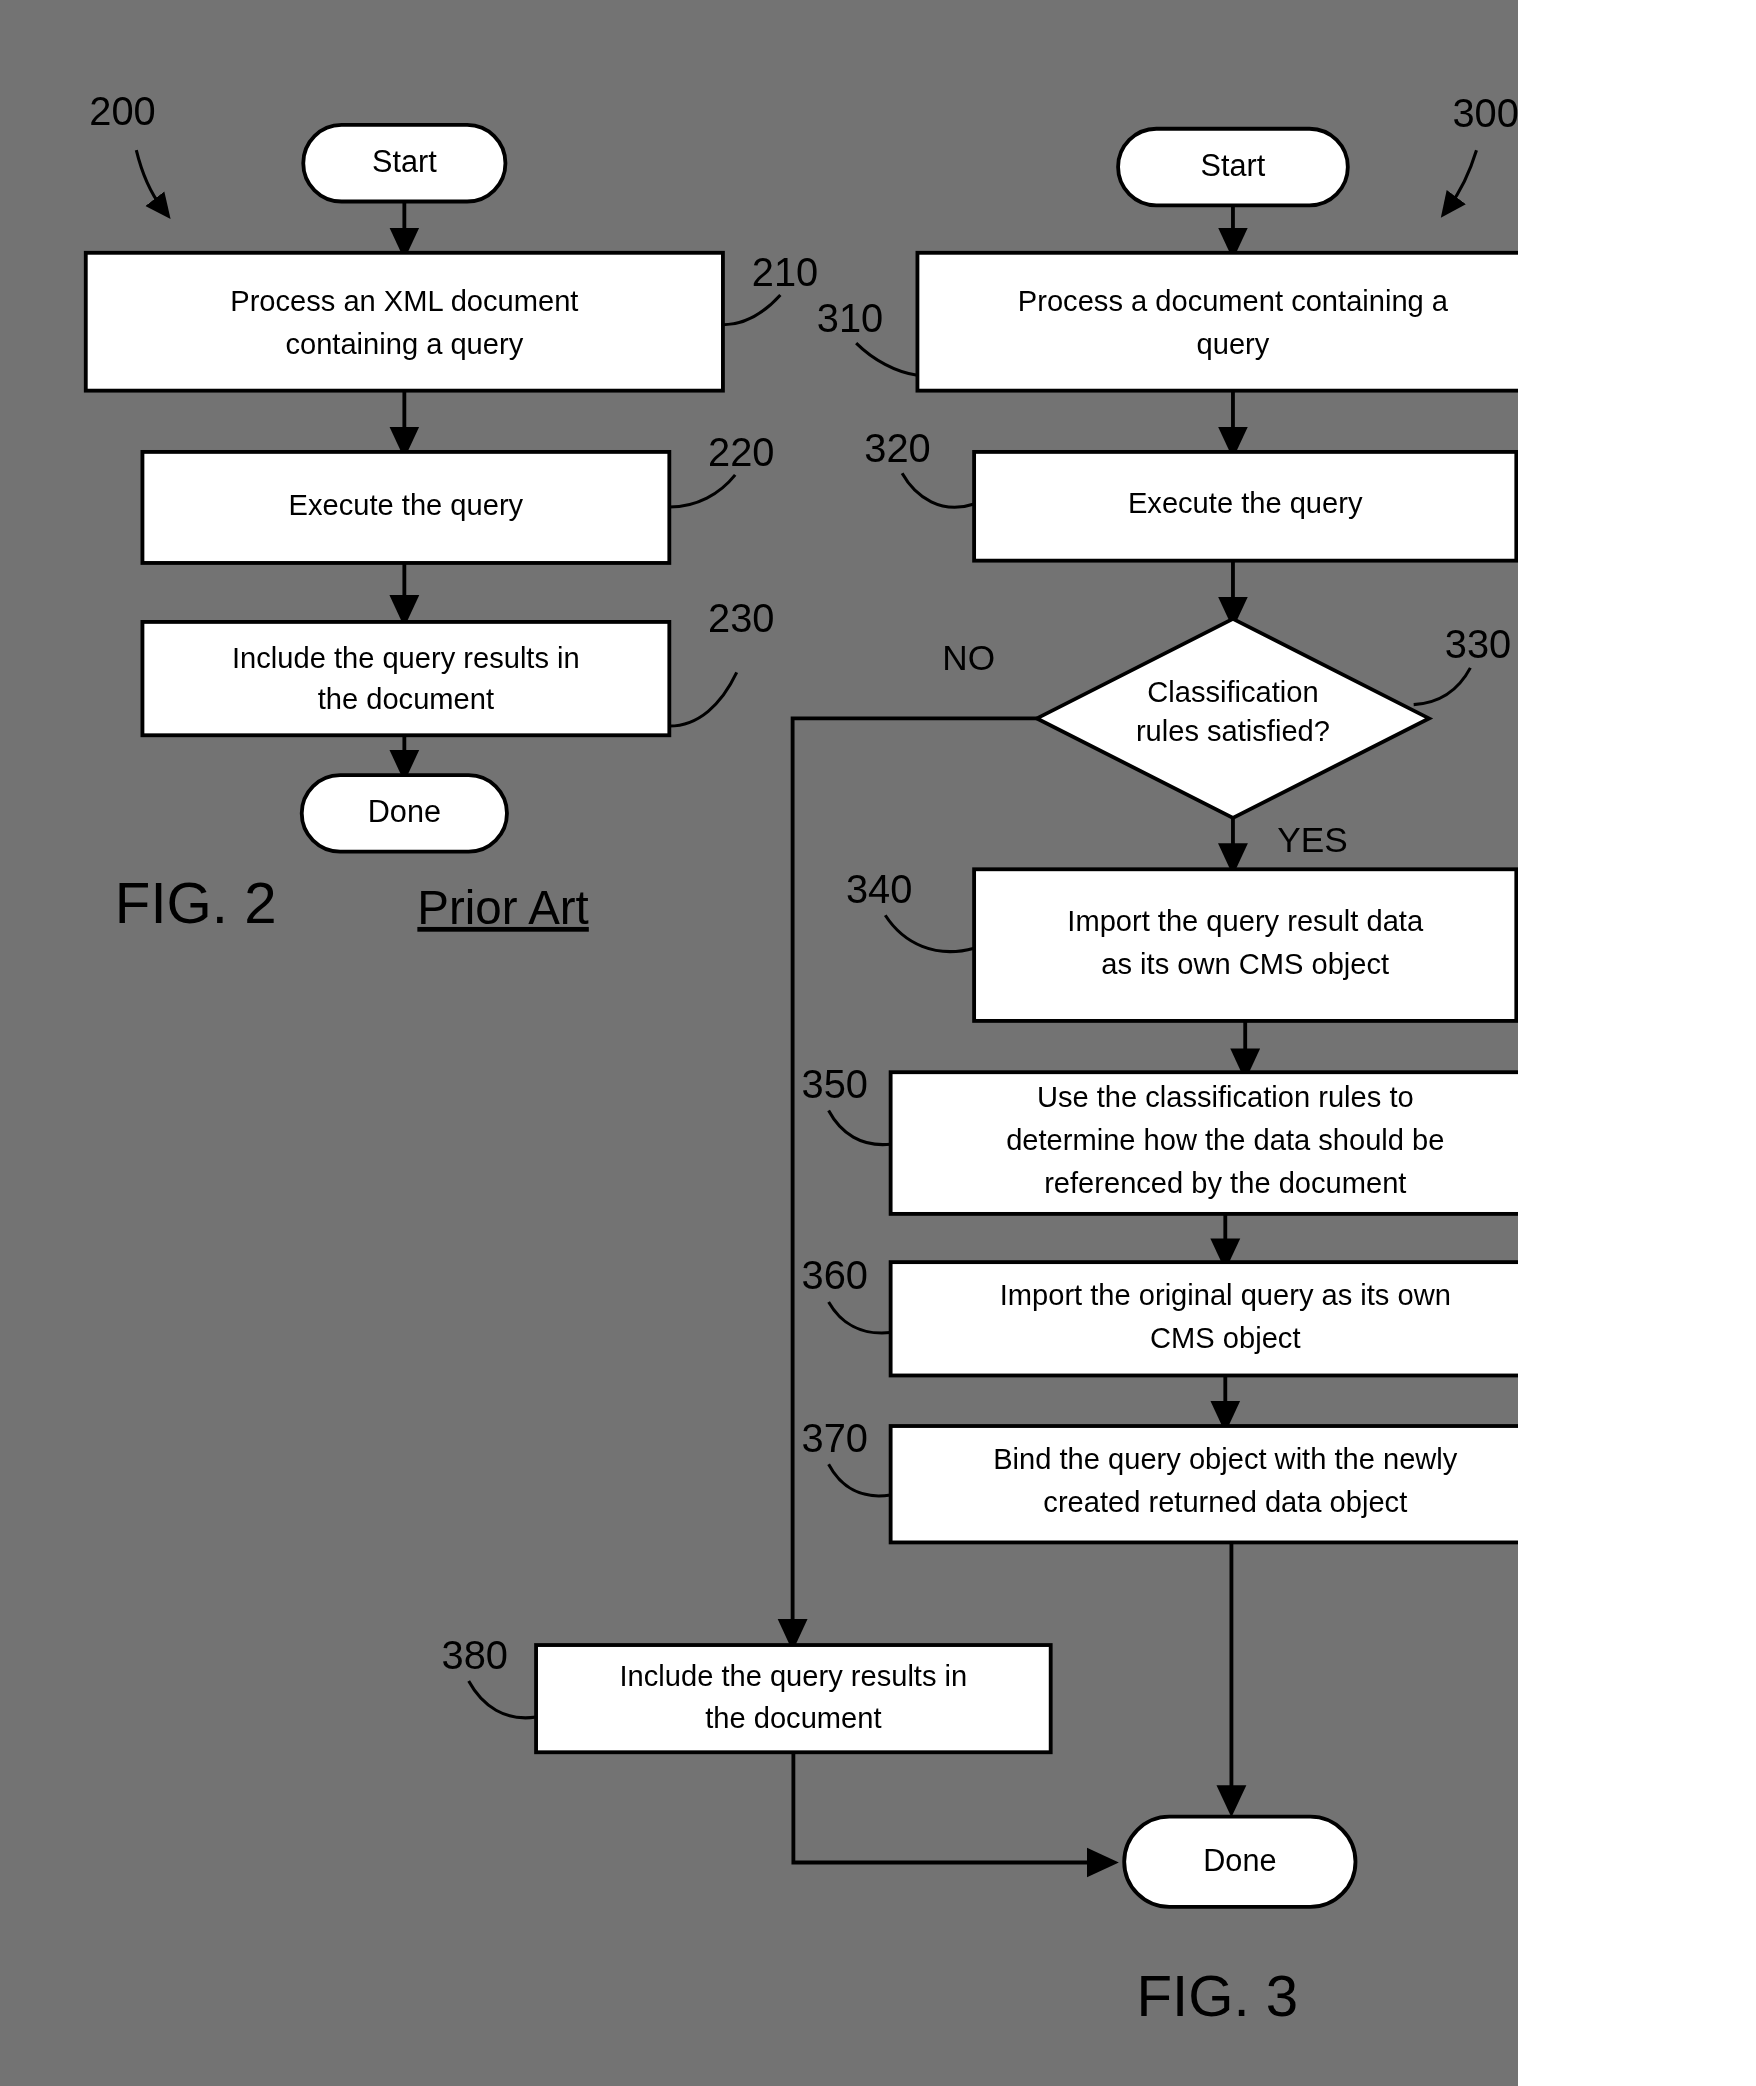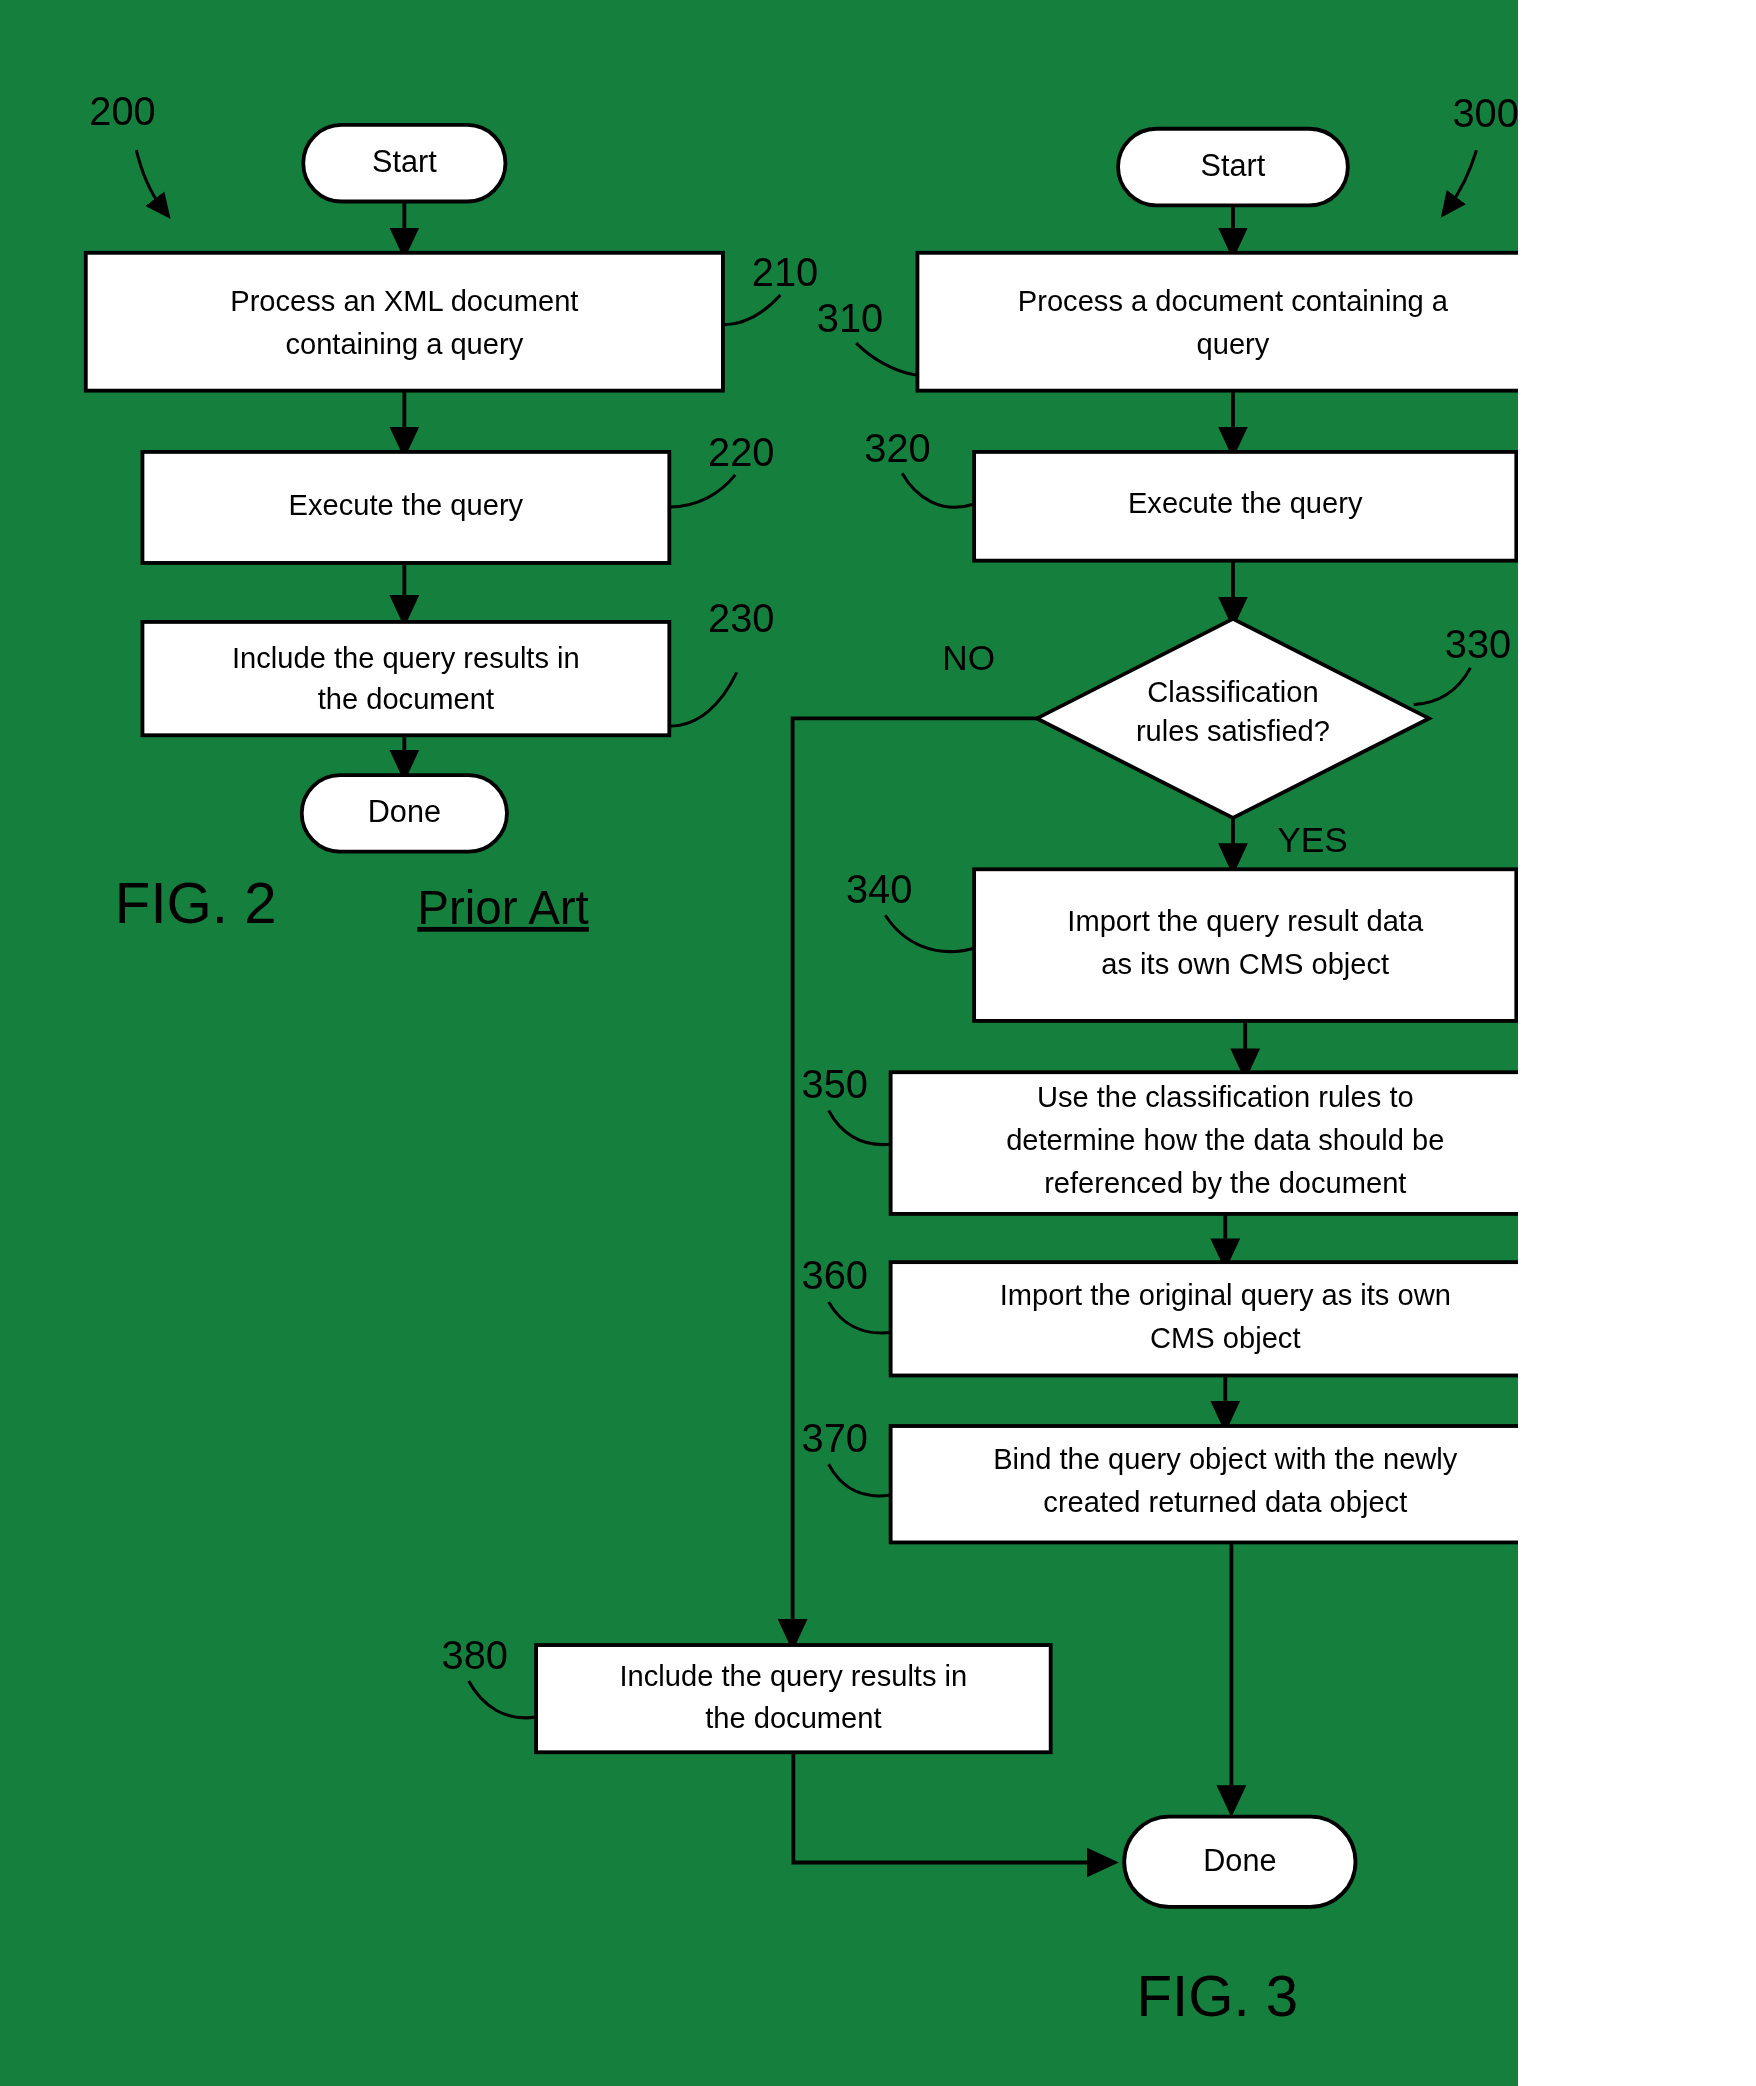--- a/index.html
+++ b/index.html
@@ -7,21 +7,21 @@
     padding: 0;
     background: #ffffff;
   }
   body {
     font-family: "Liberation Sans", sans-serif;
   }
   #figure-root {
     position: relative;
     width: 1518px;
     height: 2087px;
-    background: #15803d;
+    background: #737373;
     overflow: hidden;
   }
   #flow-svg {
     position: absolute;
     top: 0;
     left: 0;
     width: 1756px;
     height: 2087px;
   }
   .node-shape {

